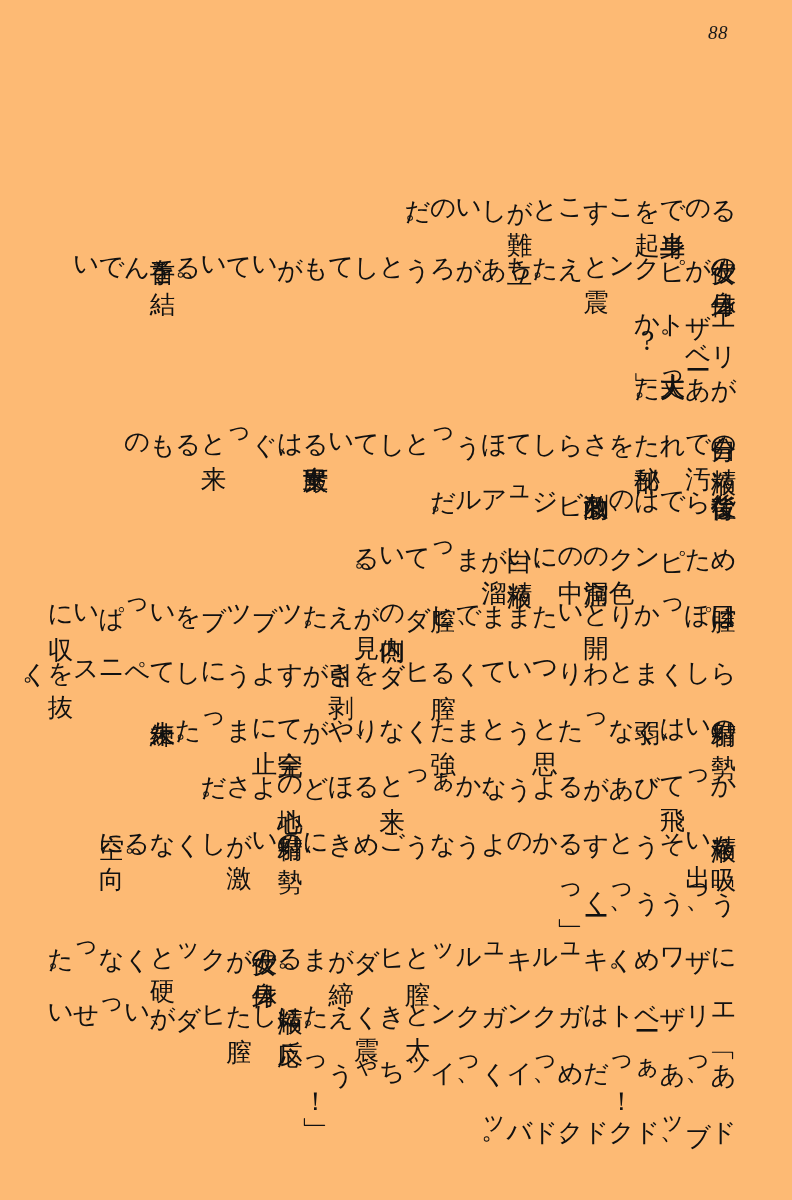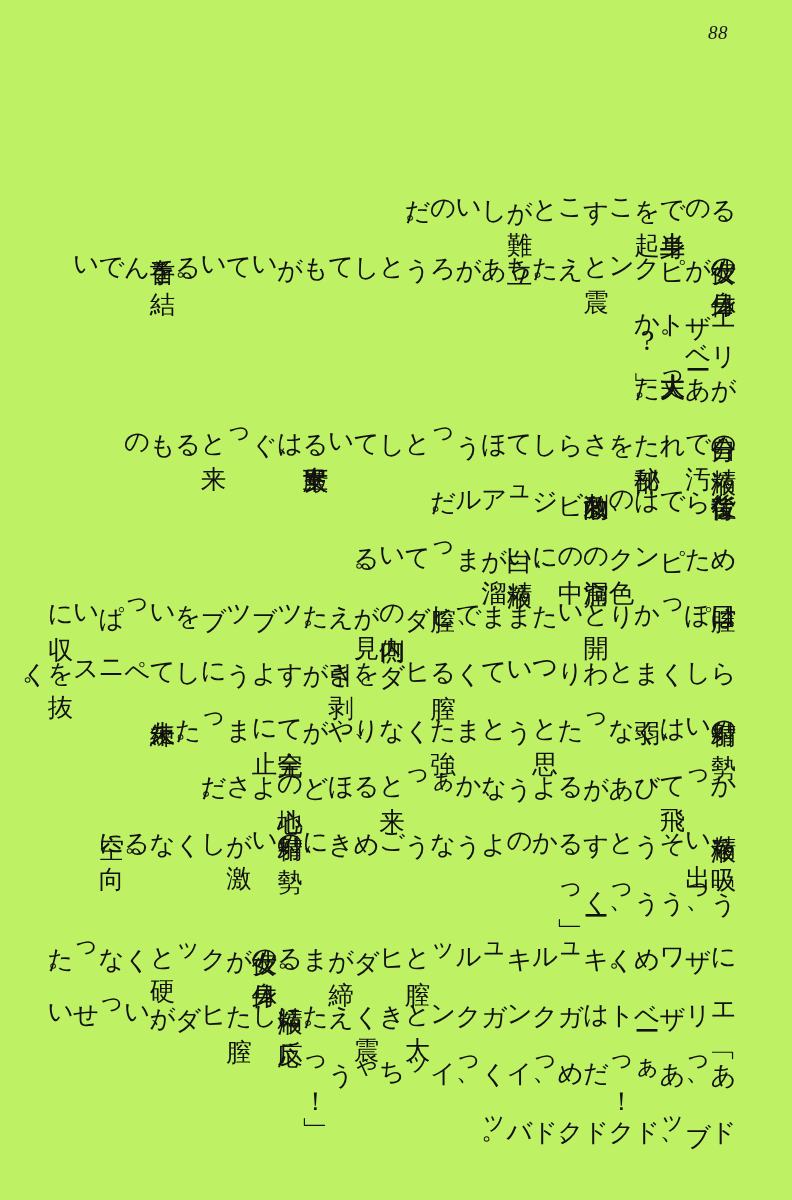--- a/index.html
+++ b/index.html
@@ -11,21 +11,21 @@
     width: 792px;
     height: 1200px;
     overflow: hidden;
     font-family: "Liberation Serif", "DejaVu Serif", serif;
     color: #000000;
   }
   #page {
     position: relative;
     width: 792px;
     height: 1200px;
-    background: #bef264;
+    background: #fdba74;
   }
   #page-number {
     position: absolute;
     top: 22px;
     right: 64px;
     font-size: 19px;
     font-style: italic;
     font-family: "Liberation Serif", "DejaVu Serif", serif;
     color: #1a1a1a;
     letter-spacing: 0.5px;

